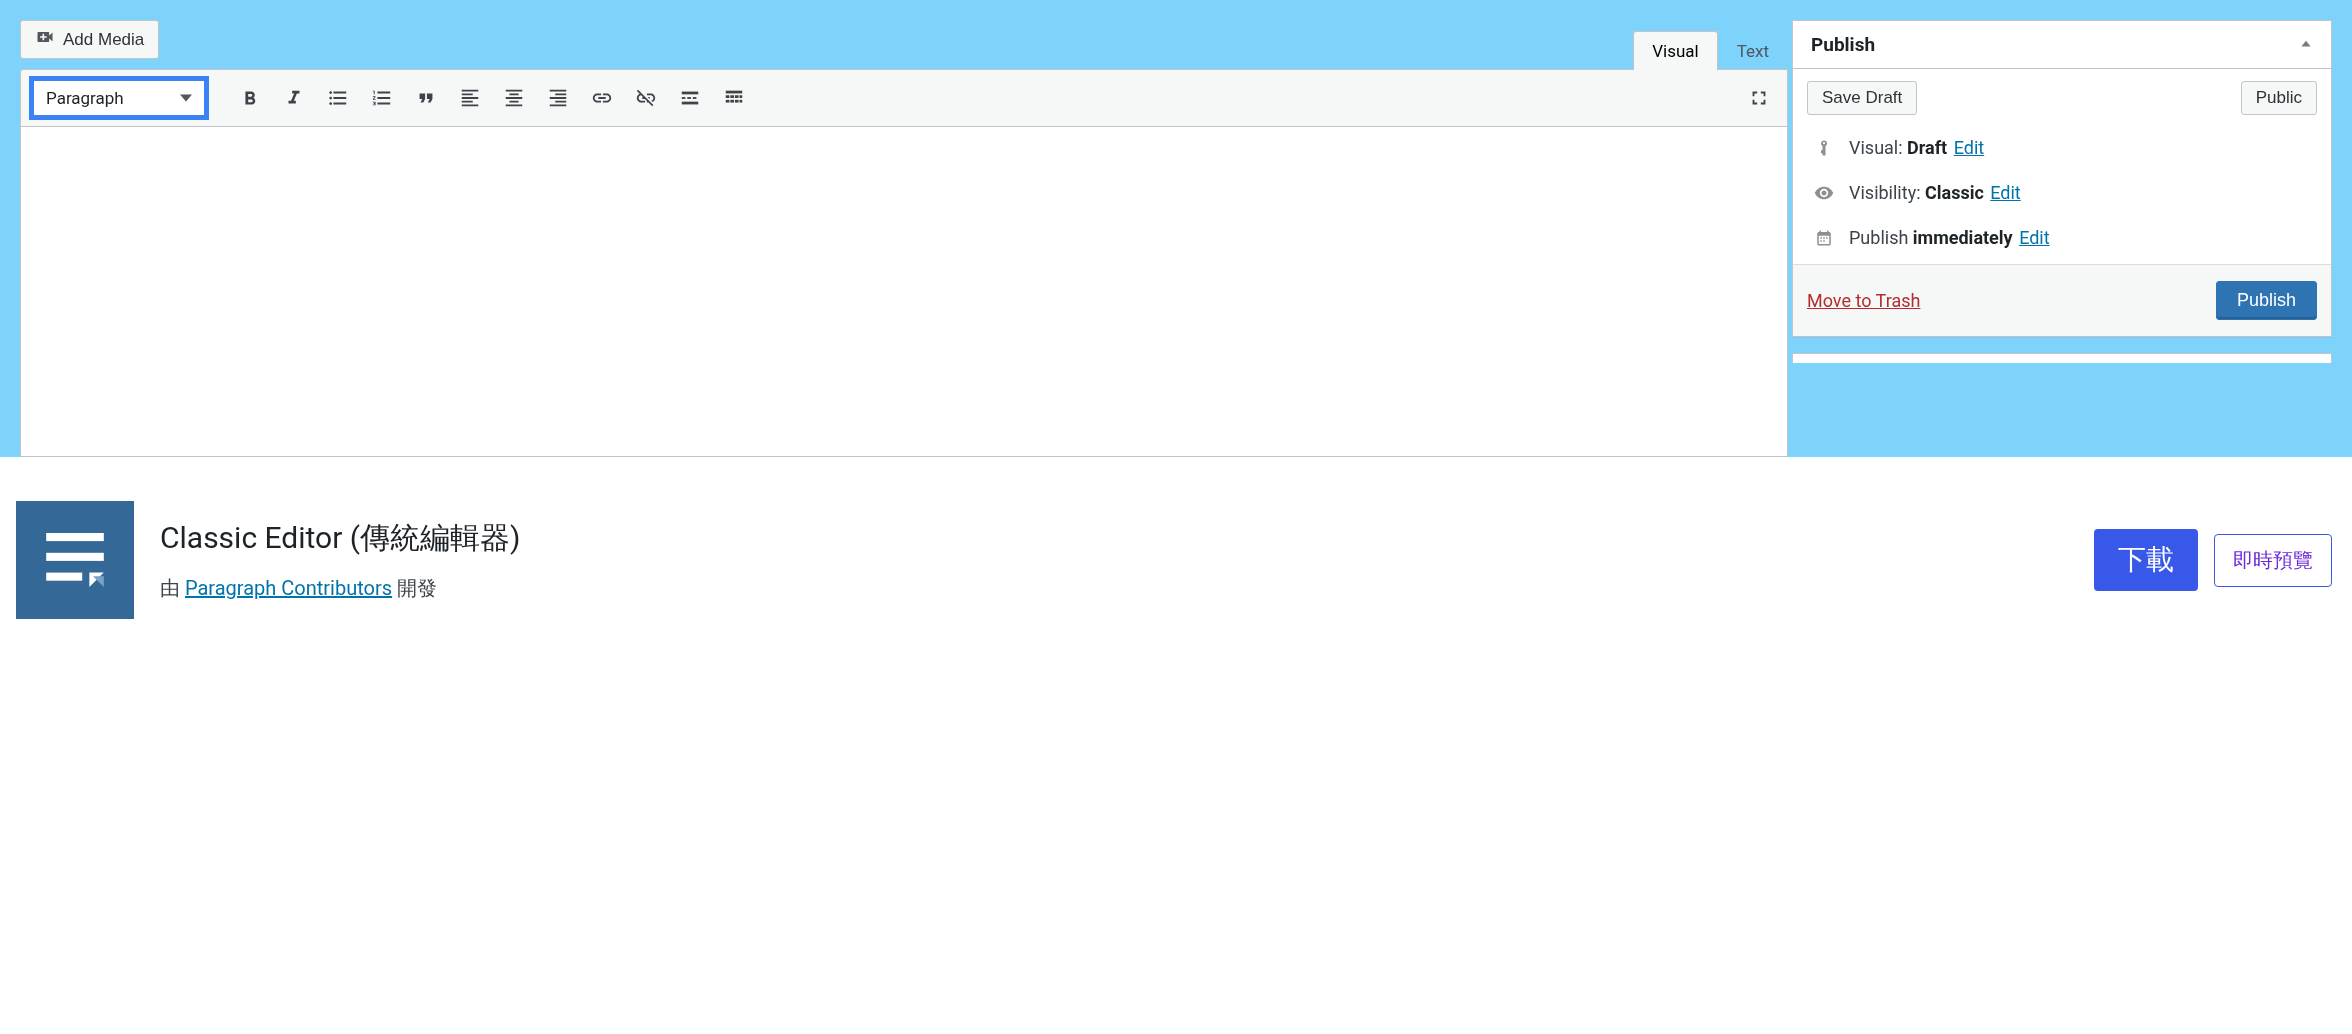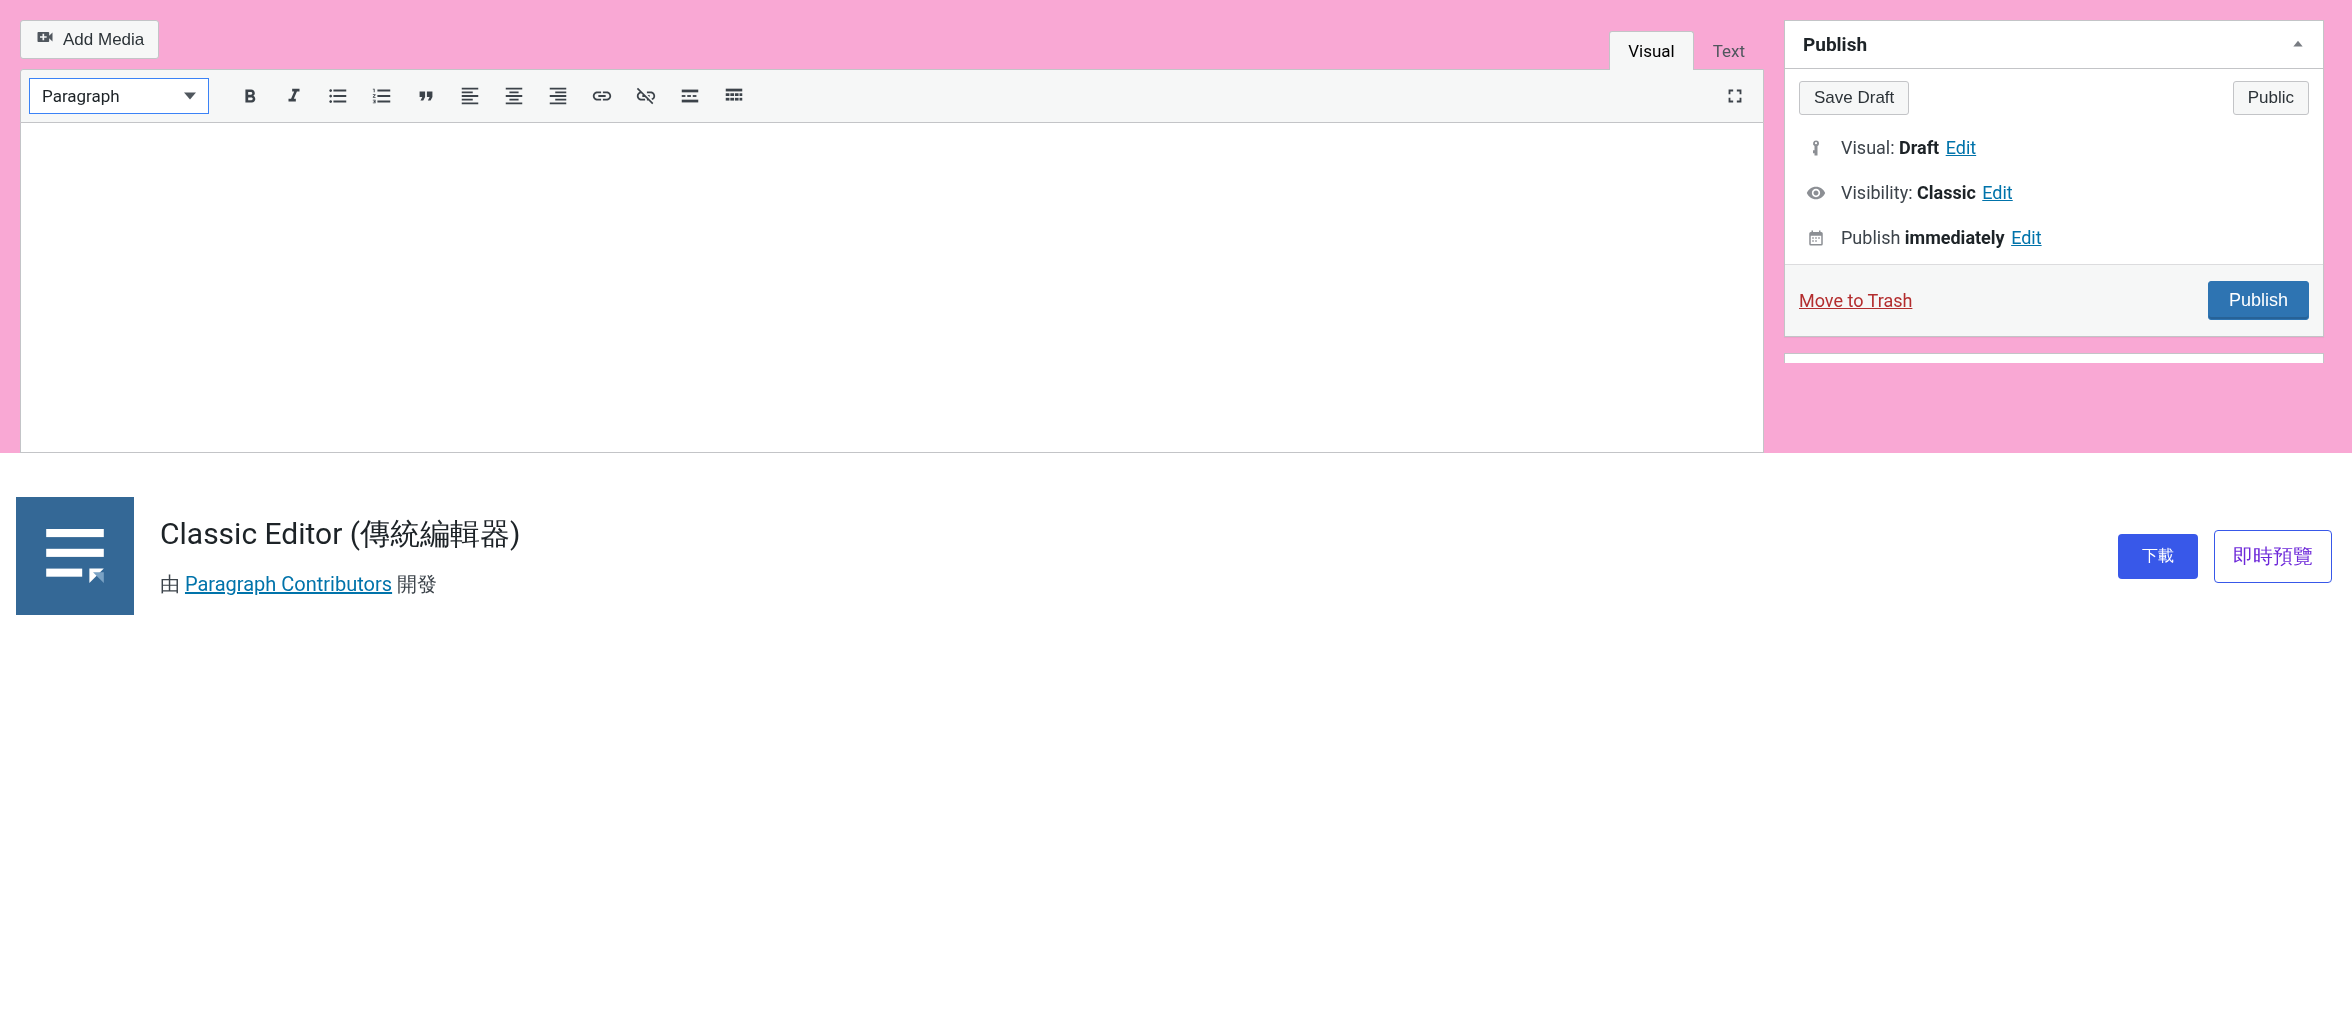--- a/index.html
+++ b/index.html
@@ -1,22 +1,22 @@
 <!DOCTYPE html>
 <html><head>
 <meta charset="utf-8">
 <style>
   * { box-sizing: border-box; margin: 0; padding: 0; }
   body { font-family: -apple-system, BlinkMacSystemFont, "Segoe UI", Roboto, sans-serif; background: #fff; }
   
   .editor-area {
-    background: #f9a8d4;
-    padding: 20px 28px 0 20px;
-    display: flex;
-    gap: 20px;
+    background: #7dd3fc;
+    padding: 20px 20px 0 20px;
+    display: flex;
+    gap: 4px;
   }
   
   .editor-main {
     flex: 1;
   }
   
   .editor-top {
     display: flex;
     align-items: flex-end;
     justify-content: space-between;
@@ -66,21 +66,21 @@
   
   .toolbar-row {
     display: flex;
     align-items: center;
     padding: 6px 8px;
     gap: 4px;
   }
   
   .formatselect {
     background: #fff;
-    border: 1px solid #3b82f6;
+    border: 5px solid #3b82f6;
     padding: 7px 34px 7px 12px;
     font-size: 17px;
     color: #1d2327;
     cursor: pointer;
     position: relative;
     display: inline-flex;
     align-items: center;
     min-width: 180px;
     margin-right: 17px;
   }
@@ -277,21 +277,21 @@
     gap: 16px;
     align-items: center;
   }
   
   .btn-download {
     background: #3858e9;
     color: #fff;
     border: none;
     border-radius: 4px;
     padding: 12px 24px;
-    font-size: 16px;
+    font-size: 28px;
     cursor: pointer;
   }
   
   .btn-preview {
     background: #fff;
     color: #6d28d9;
     border: 1px solid #3858e9;
     border-radius: 4px;
     padding: 12px 18px;
     font-size: 20px;

